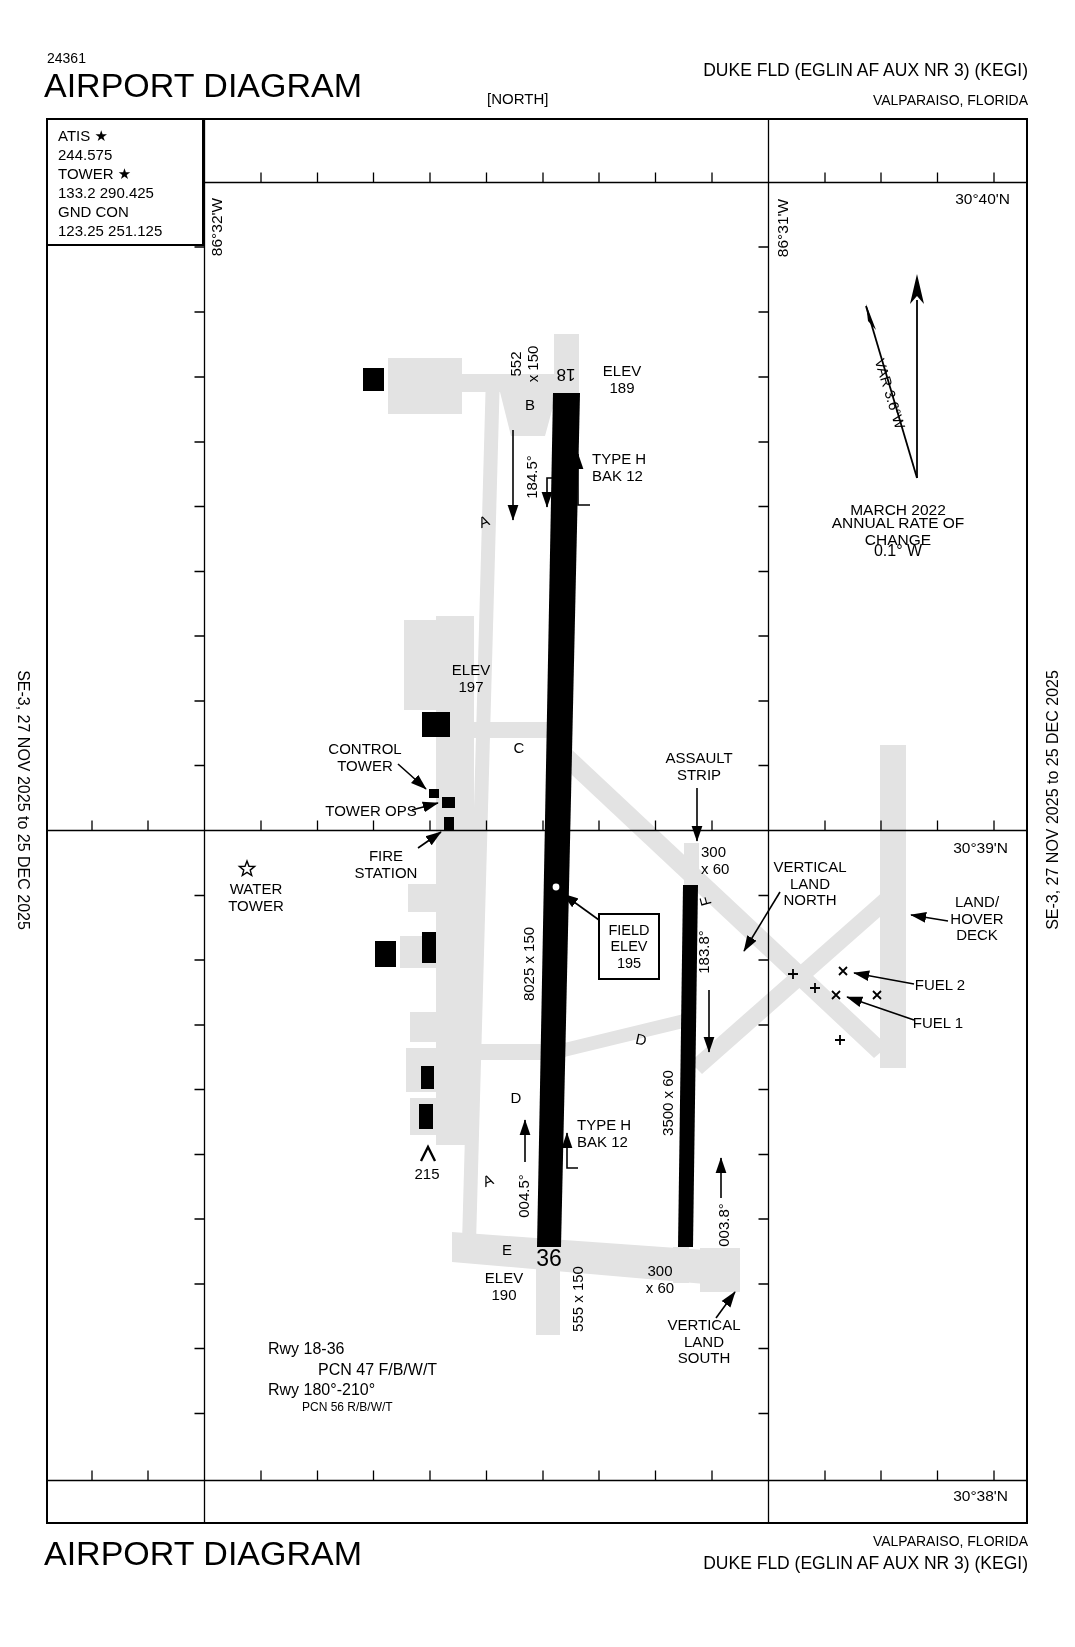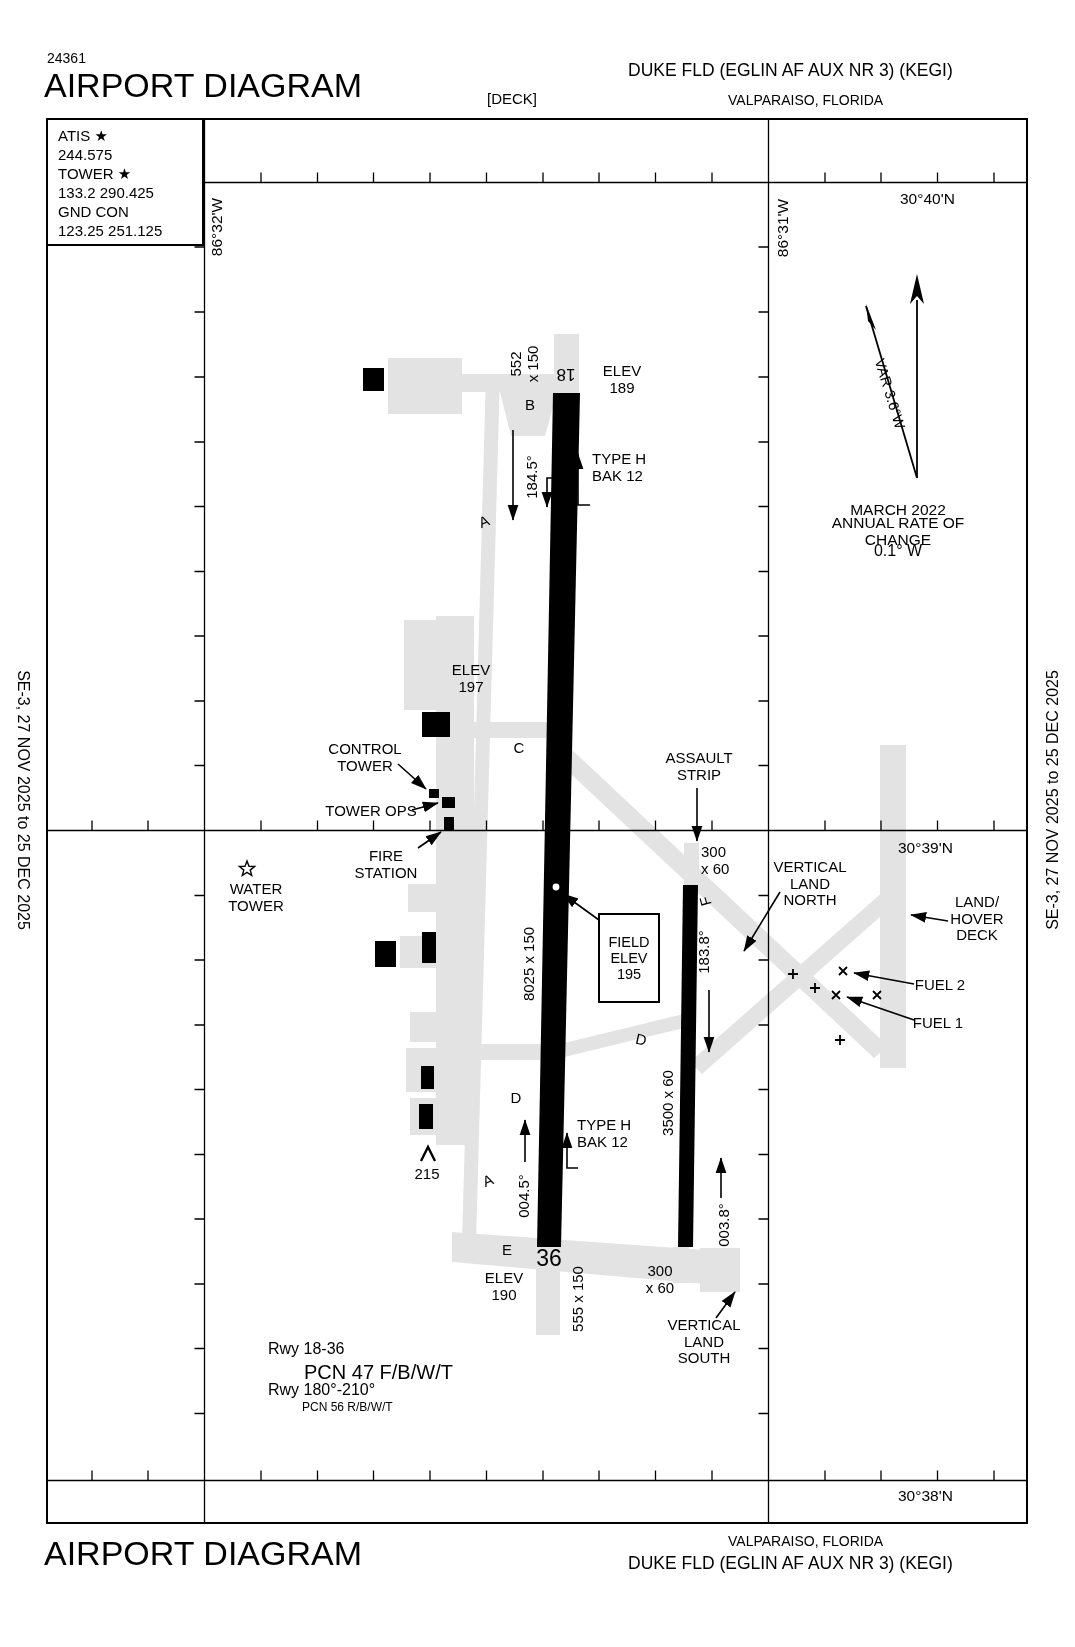--- a/index.html
+++ b/index.html
@@ -1,39 +1,39 @@
 <!DOCTYPE html>
 <html><head>
 <meta charset="utf-8">
 <style>
   html,body{margin:0;padding:0;background:#fff}
   .page{position:relative;width:1075px;height:1647px;background:#fff;
         font-family:"Liberation Sans",sans-serif;color:#000;overflow:hidden}
   .abs{position:absolute;white-space:pre-line;line-height:1.16;text-align:left}
   .c{position:absolute;transform:translate(-50%,-50%) rotate(var(--r,0deg));
      text-align:center;white-space:pre-line;line-height:1.1}
-  .ra{position:absolute;white-space:nowrap}
+  .ra{position:absolute;text-align:right;white-space:nowrap}
   .frame{position:absolute;left:46px;top:118px;width:982px;height:1406px;
          border:2.5px solid #000;box-sizing:border-box}
   .commbox{position:absolute;left:46px;top:118px;width:158px;height:128px;
            border-right:2px solid #000;border-bottom:2px solid #000;box-sizing:border-box}
-  .fieldbox{position:absolute;left:598px;top:913px;width:62px;height:90px;
+  .fieldbox{position:absolute;left:598px;top:913px;width:62px;height:67px;
             border:2px solid #000;box-sizing:border-box;background:#fff;
             display:flex;align-items:center;justify-content:center;text-align:center;
             font-size:14.5px;line-height:1.12;white-space:pre-line}
   svg.ovl{position:absolute;left:0;top:0}
 </style>
 </head>
 <body>
 
 <div class="page">
 
   <div class="abs" style="left:47px;top:50px;font-size:14px">24361</div>
   <div class="abs" style="left:44px;top:68px;font-size:34px;line-height:1">AIRPORT DIAGRAM</div>
-  <div class="abs" style="left:487px;top:90px;font-size:15px">[DECK]</div>
+  <div class="abs" style="left:487px;top:90px;font-size:15px">[NORTH]</div>
   <div class="ra" style="left:628px;top:60px;width:400px;font-size:17.5px">DUKE FLD (EGLIN AF AUX NR 3)    (KEGI)</div>
   <div class="ra" style="left:728px;top:92px;width:300px;font-size:14px">VALPARAISO, FLORIDA</div>
 
   <div class="frame"></div>
   <div class="commbox"></div>
   <div class="abs" style="left:58px;top:127px;font-size:15px">ATIS ★</div>
   <div class="abs" style="left:58px;top:146px;font-size:15px">244.575</div>
   <div class="abs" style="left:58px;top:165px;font-size:15px">TOWER ★</div>
   <div class="abs" style="left:58px;top:184px;font-size:15px">133.2  290.425</div>
   <div class="abs" style="left:58px;top:203px;font-size:15px">GND CON</div>
@@ -200,21 +200,21 @@
 LAND
 SOUTH</div>
   <div class="c" style="left:977px;top:919px;font-size:15px">LAND/
 HOVER
 DECK</div>
   <div class="c" style="left:940px;top:985px;font-size:15px">FUEL 2</div>
   <div class="c" style="left:938px;top:1023px;font-size:15px">FUEL 1</div>
   <div class="c" style="left:427px;top:1174px;font-size:15px">215</div>
 
   <div class="abs" style="left:268px;top:1340px;font-size:16px">Rwy 18-36</div>
-  <div class="abs" style="left:304px;top:1361px;font-size:20px">PCN 47 F/B/W/T</div>
+  <div class="abs" style="left:318px;top:1361px;font-size:16px">PCN 47 F/B/W/T</div>
   <div class="abs" style="left:268px;top:1381px;font-size:16px">Rwy 180°-210°</div>
   <div class="abs" style="left:302px;top:1401px;font-size:12px">PCN 56 R/B/W/T</div>
 
   <div class="c" style="left:23px;top:800px;font-size:16px;--r:90deg;white-space:nowrap">SE-3,  27 NOV 2025  to  25 DEC 2025</div>
   <div class="c" style="left:1053px;top:800px;font-size:16px;--r:-90deg;white-space:nowrap">SE-3,  27 NOV 2025  to  25 DEC 2025</div>
 
   <div class="abs" style="left:44px;top:1536px;font-size:34px;line-height:1">AIRPORT DIAGRAM</div>
   <div class="ra" style="left:728px;top:1533px;width:300px;font-size:14px">VALPARAISO, FLORIDA</div>
   <div class="ra" style="left:628px;top:1553px;width:400px;font-size:17.5px">DUKE FLD (EGLIN AF AUX NR 3)    (KEGI)</div>
 

